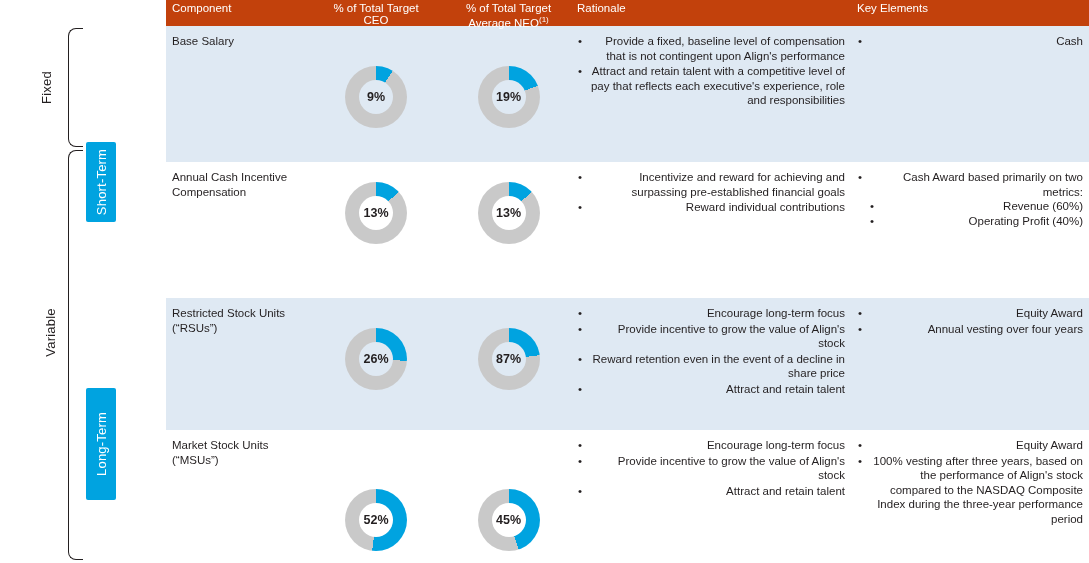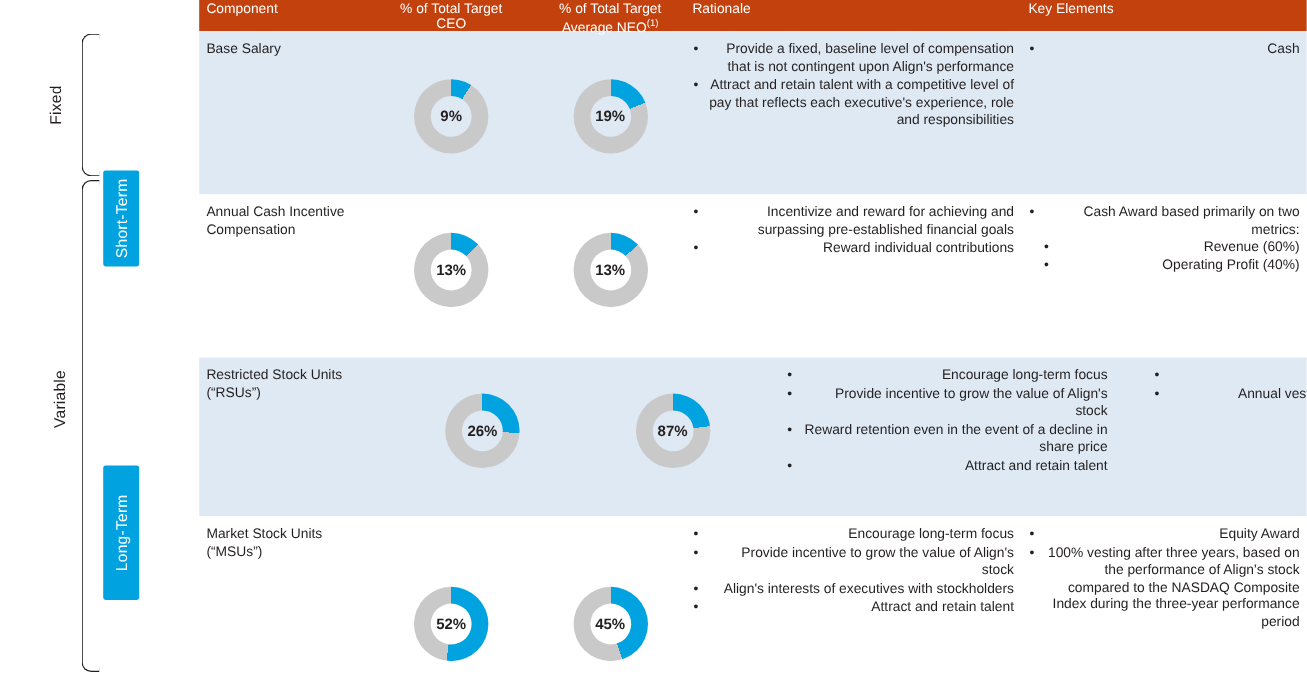--- a/index.html
+++ b/index.html
@@ -115,35 +115,35 @@
     padding: 8px 6px 6px 6px;
     font-size: 11.5px;
     line-height: 14.5px;
     color: #231f20;
   }
   .row-alt { background: #dfe9f3; }
   .row-plain { background: #ffffff; }
 
   .r1 { height: 136px; }
   .r2 { height: 136px; }
-  .r3 { height: 132px; gap: 26px; }
+  .r3 { height: 132px; }
   .r4 { height: 159px; }
 
   .component-name { white-space: pre-line; }
 
   .donut-wrap {
     display: flex;
     align-items: flex-end;
     justify-content: center;
     height: 100%;
     padding-bottom: 14px;
     box-sizing: border-box;
   }
   .r1 .donut-wrap { padding-bottom: 28px; }
-  .r2 .donut-wrap { padding-bottom: 36px; }
+  .r2 .donut-wrap { padding-bottom: 36px; align-items: center; }
   .r3 .donut-wrap { padding-bottom: 34px; }
   .r4 .donut-wrap { padding-bottom: 32px; }
 
   .donut {
     position: relative;
     width: 62px;
     height: 62px;
     border-radius: 50%;
   }
   .donut .hole {
@@ -367,21 +367,20 @@
           <div class="donut" style="background: conic-gradient(rgb(0, 163, 224) 0deg, rgb(0, 163, 224) 162deg, rgb(201, 201, 201) 162deg, rgb(201, 201, 201) 360deg);">
             <div class="hole"></div>
             <div class="lbl">45%</div>
           </div>
         </div>
       </div>
       <div class="cell col-rationale">
         <ul class="bullets">
             <li>Encourage long-term focus</li>
             <li>Provide incentive to grow the value of Align's stock</li>
-            <li>Align's interests of executives with stockholders</li>
             <li>Attract and retain talent</li>
           </ul>
       </div>
       <div class="cell col-key">
         <ul class="bullets">
             <li>Equity Award</li>
             <li>100% vesting after three years, based on the performance of Align's stock compared to the NASDAQ Composite Index during the three-year performance period</li>
           </ul>
       </div>
     </div>

